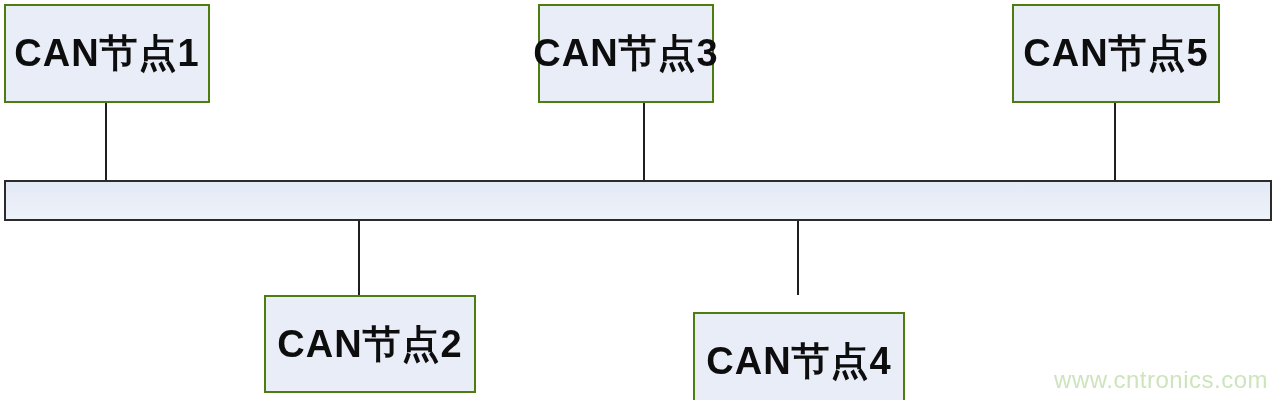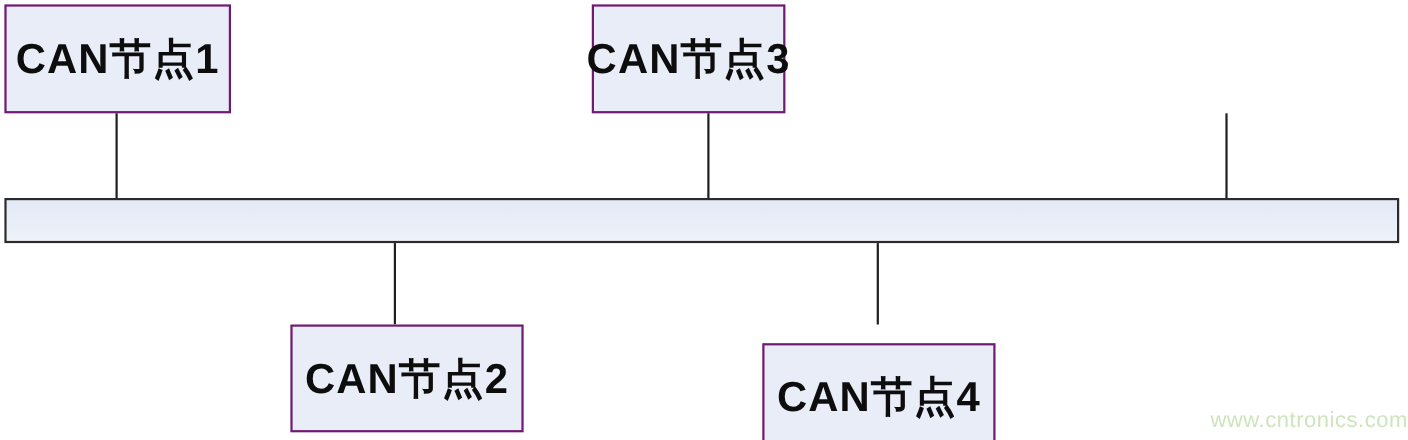--- a/index.html
+++ b/index.html
@@ -11,21 +11,21 @@
   .canvas {
     position: relative;
     width: 1280px;
     height: 400px;
     background: #ffffff;
     overflow: hidden;
   }
   .node {
     position: absolute;
     background: #e9edf7;
-    border: 2px solid #701a75;
+    border: 2px solid #4d7c0f;
     box-sizing: border-box;
     display: flex;
     align-items: center;
     justify-content: center;
   }
   .node .label {
     font-size: 38px;
     font-weight: bold;
     color: #0d0d0d;
     letter-spacing: 1px;
@@ -55,38 +55,41 @@
   #node4 { left: 693px;  top: 312px; width: 212px; height: 98px; }
   
   #conn1 { left: 105px;  top: 103px; height: 77px; }
   #conn3 { left: 643px;  top: 103px; height: 77px; }
   #conn5 { left: 1114px; top: 103px; height: 77px; }
   
   #conn2 { left: 358px;  top: 221px; height: 74px; }
   #conn4 { left: 797px;  top: 221px; height: 74px; }
   .watermark {
     position: absolute;
-    right: 0;
+    right: 12px;
     bottom: 6px;
-    font-size: 20px;
+    font-size: 24px;
     color: #cde4bd;
     letter-spacing: 0.5px;
     margin-left: 17px;
   }
 </style>
 </head>
 <body>
 
 <div class="canvas">
 
   <div class="node" id="node1">
     <span class="label">CAN节点1</span>
   </div>
   <div class="node" id="node3">
     <span class="label">CAN节点3</span>
+  </div>
+  <div class="node" id="node5">
+    <span class="label">CAN节点5</span>
   </div>
 
   <div class="connector" id="conn1"></div>
   <div class="connector" id="conn3"></div>
   <div class="connector" id="conn5"></div>
 
   <div class="bus"></div>
 
   <div class="connector" id="conn2"></div>
   <div class="connector" id="conn4"></div>

